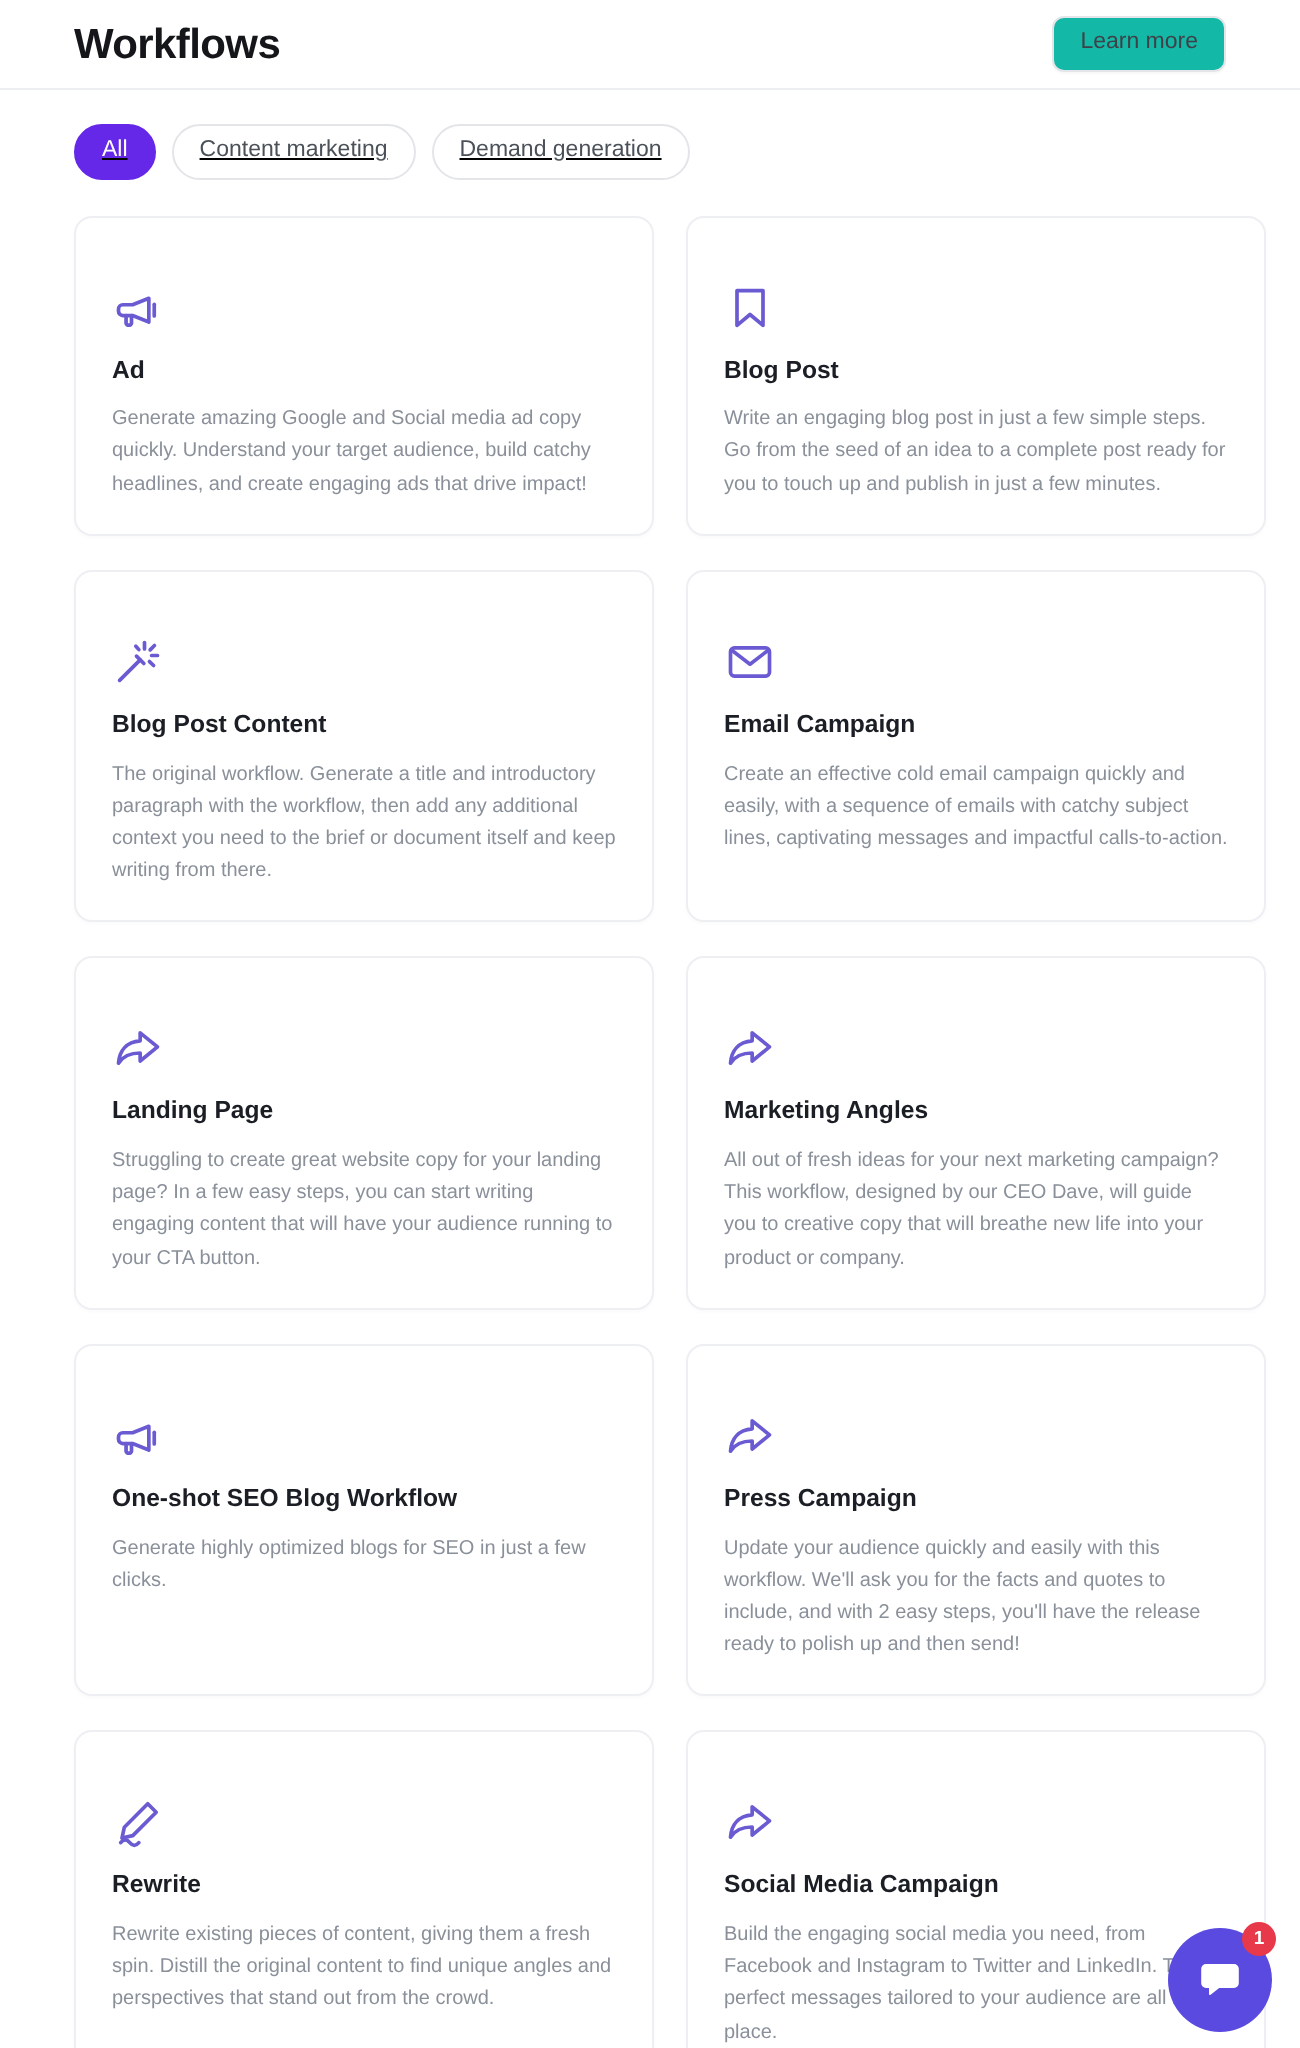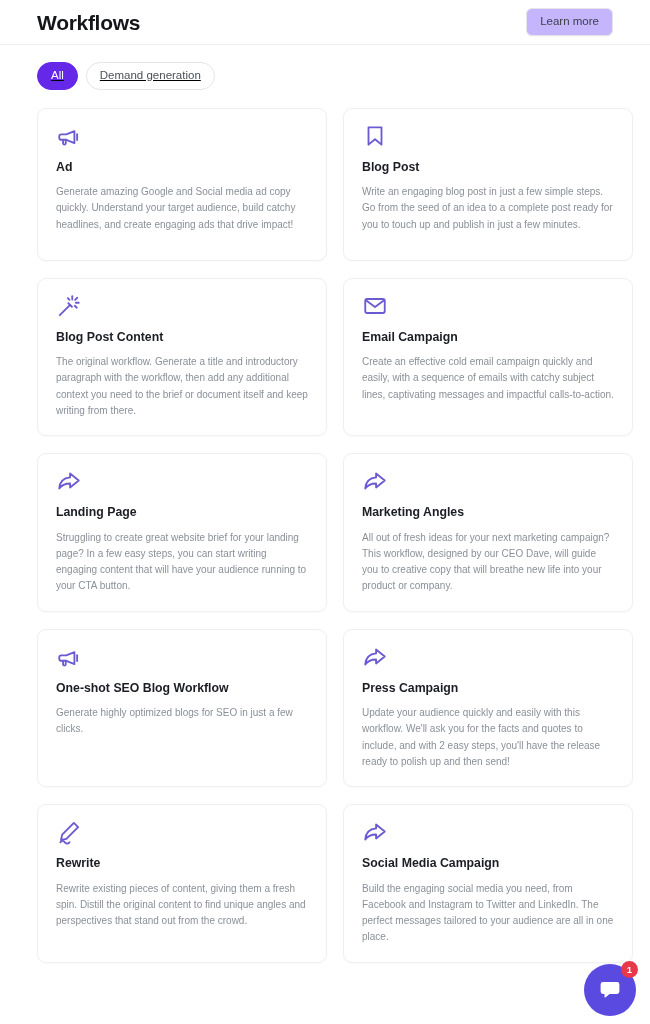--- a/index.html
+++ b/index.html
@@ -33,21 +33,21 @@
     font-size: 21px;
     font-weight: 700;
     color: #14161a;
     letter-spacing: -0.3px;
     line-height: 1;
   }
 
   .learn-more-btn {
     font-size: 11.5px;
     color: #3d4249;
-    background: #c4b5fd;
+    background: #14b8a6;
     border: 1px solid #e3e5e9;
     border-radius: 6px;
     padding: 7px 13px;
     cursor: pointer;
     font-family: "Liberation Sans", sans-serif;
     line-height: 1;
     box-shadow: 0 1px 1px rgba(16,24,40,0.03);
   }
 
   
@@ -84,21 +84,21 @@
     grid-template-columns: 1fr 1fr;
     gap: 17px 16px;
     padding: 18px 17px 0 37px;
     margin-right: 0;
   }
 
   .card {
     background: #ffffff;
     border: 1px solid #edeff2;
     border-radius: 9px;
-    padding: 14px 18px 16px 18px;
+    padding: 32px 18px 16px 18px;
     min-height: 153px;
     cursor: pointer;
     box-shadow: 0 1px 2px rgba(16,24,40,0.025);
   }
 
   .card-icon {
     width: 26px;
     height: 26px;
     display: block;
     margin-bottom: 11px;
@@ -165,20 +165,21 @@
 
 <div class="page">
 
   <div class="header">
     <div class="page-title">Workflows</div>
     <button class="learn-more-btn">Learn more</button>
   </div>
 
   <div class="filters">
     <div class="pill active">All</div>
+    <div class="pill">Content marketing</div>
     <div class="pill">Demand generation</div>
   </div>
 
   <div class="grid">
 
     <div class="card">
       <span class="card-icon">
         <svg viewBox="0 0 24 24" fill="none" stroke="currentColor" stroke-width="1.7" stroke-linecap="round" stroke-linejoin="round">
           <path d="M17 7.5 L9.5 10.5 L5 10.5 A2 2 0 0 0 3 12.5 L3 13.5 A2 2 0 0 0 5 15.5 L9.5 15.5 L17 18.5 Z"></path>
           <path d="M6.5 15.5 L6.5 19 A1.3 1.3 0 0 0 9 19 L9 15.5"></path>
@@ -226,21 +227,21 @@
       <div class="card-desc">Create an effective cold email campaign quickly and easily, with a sequence of emails with catchy subject lines, captivating messages and impactful calls-to-action.</div>
     </div>
 
     <div class="card">
       <span class="card-icon">
         <svg viewBox="0 0 24 24" fill="none" stroke="currentColor" stroke-width="1.7" stroke-linecap="round" stroke-linejoin="round">
           <path d="M13 5 L21 11.5 L13 18 L13 14.3 C8.5 14.3 5.2 15.6 3 19 C3.4 13.2 6.7 9.2 13 8.7 Z"></path>
         </svg>
       </span>
       <div class="card-title">Landing Page</div>
-      <div class="card-desc">Struggling to create great website brief for your landing page? In a few easy steps, you can start writing engaging content that will have your audience running to your CTA button.</div>
+      <div class="card-desc">Struggling to create great website copy for your landing page? In a few easy steps, you can start writing engaging content that will have your audience running to your CTA button.</div>
     </div>
 
     <div class="card">
       <span class="card-icon">
         <svg viewBox="0 0 24 24" fill="none" stroke="currentColor" stroke-width="1.7" stroke-linecap="round" stroke-linejoin="round">
           <path d="M13 5 L21 11.5 L13 18 L13 14.3 C8.5 14.3 5.2 15.6 3 19 C3.4 13.2 6.7 9.2 13 8.7 Z"></path>
         </svg>
       </span>
       <div class="card-title">Marketing Angles</div>
       <div class="card-desc">All out of fresh ideas for your next marketing campaign? This workflow, designed by our CEO Dave, will guide you to creative copy that will breathe new life into your product or company.</div>

